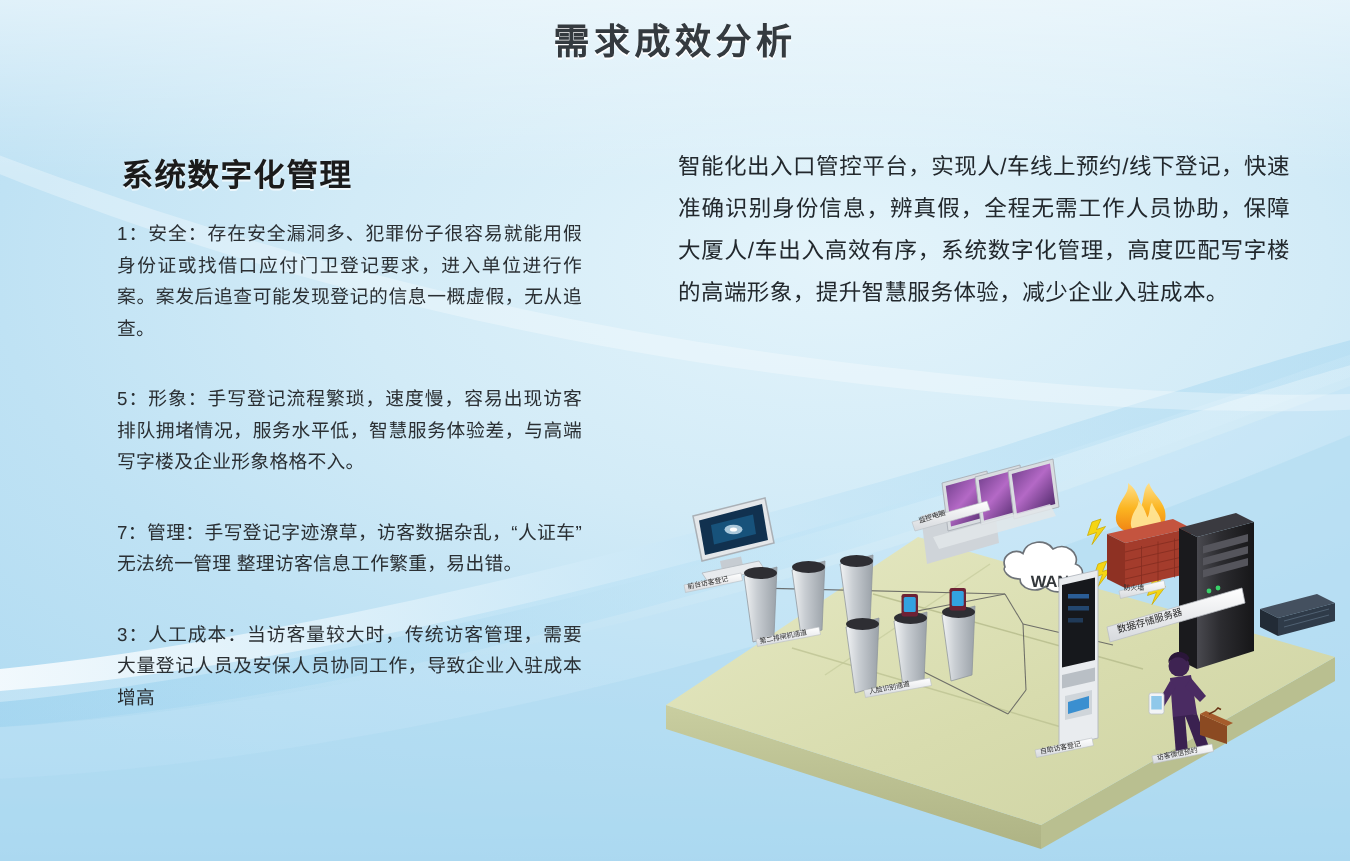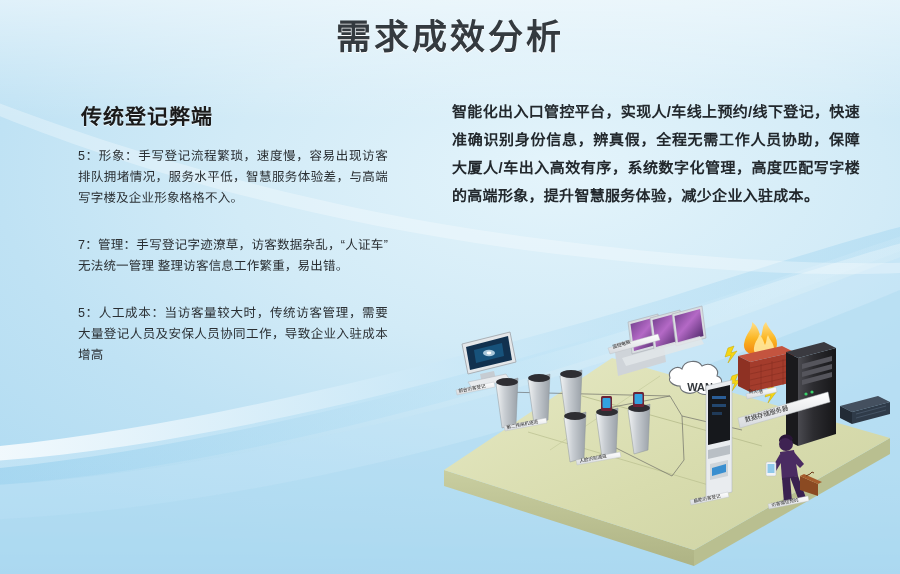--- a/index.html
+++ b/index.html
@@ -12,41 +12,41 @@
   #slide{
     position:relative;width:900px;height:574px;overflow:hidden;
     background:
       radial-gradient(ellipse 780px 420px at 62% 30%, #e4f4fb 0%, #d2ebf7 42%, #bfe2f4 72%, #b2dcf2 100%);
   }
   #swoosh-svg{position:absolute;left:0;top:0;width:900px;height:574px;}
 
   
   #page-title{
     position:absolute;left:0;top:8px;width:900px;text-align:center;
-    font-size:35px;font-weight:bold;color:#343a3f;letter-spacing:3px;
+    font-size:24px;font-weight:bold;color:#343a3f;letter-spacing:3px;
     text-shadow:0 1px 0 #ffffff;
   }
 
   
   #left-col{position:absolute;left:78px;top:100px;width:310px;}
   #left-heading{
     font-size:21px;font-weight:bold;color:#1b1b1b;letter-spacing:1px;
     margin:0 0 16px 3px;text-shadow:0 1px 0 rgba(255,255,255,.65);
   }
   .bullet{
     font-size:12.5px;line-height:21px;color:#2a2f33;
     margin:0 0 26px 0;text-align:justify;letter-spacing:.2px;
   }
   .bullet:last-child{margin-bottom:0;}
 
   
   #right-col{position:absolute;left:452px;top:98px;width:408px;}
   #right-para{
     font-size:15px;line-height:28px;color:#22282d;letter-spacing:.3px;
-    margin:0;text-align:justify;font-weight:bold;
+    margin:0;text-align:justify;
   }
 
   
   #diagram{position:absolute;left:432px;top:300px;width:468px;height:274px;}
   #diagram svg{display:block;}
   .dlabel{
     position:absolute;font-size:4.6px;color:#2b2b2b;white-space:nowrap;
     font-family:"Liberation Sans","DejaVu Sans",sans-serif;
   }
 </style>
@@ -90,24 +90,25 @@
     <path d="M -20 520 C 200 512 470 452 720 360 C 820 324 880 298 920 282
              L 920 594 L -20 594 Z" fill="#a9d8f0" opacity=".38"></path>
 
     <path d="M -20 96 C 120 150 300 206 520 236 C 700 260 830 266 920 262
              L 920 272 C 830 278 690 272 510 248 C 290 218 110 162 -20 108 Z" fill="#ffffff" opacity=".30"></path>
   </svg>
 
   <div id="page-title">需求成效分析</div>
 
   <div id="left-col">
-    <h2 id="left-heading">传统登记弊端</h2>
+    <h2 id="left-heading">系统数字化管理</h2>
+    <p class="bullet">1：安全：存在安全漏洞多、犯罪份子很容易就能用假身份证或找借口应付门卫登记要求，进入单位进行作案。案发后追查可能发现登记的信息一概虚假，无从追查。</p>
     <p class="bullet">5：形象：手写登记流程繁琐，速度慢，容易出现访客排队拥堵情况，服务水平低，智慧服务体验差，与高端写字楼及企业形象格格不入。</p>
     <p class="bullet">7：管理：手写登记字迹潦草，访客数据杂乱，“人证车”无法统一管理 整理访客信息工作繁重，易出错。</p>
-    <p class="bullet">5：人工成本：当访客量较大时，传统访客管理，需要大量登记人员及安保人员协同工作，导致企业入驻成本增高</p>
+    <p class="bullet">3：人工成本：当访客量较大时，传统访客管理，需要大量登记人员及安保人员协同工作，导致企业入驻成本增高</p>
   </div>
 
   <div id="right-col">
     <p id="right-para">智能化出入口管控平台，实现人/车线上预约/线下登记，快速准确识别身份信息，辨真假，全程无需工作人员协助，保障大厦人/车出入高效有序，系统数字化管理，高度匹配写字楼的高端形象，提升智慧服务体验，减少企业入驻成本。</p>
   </div>
 
   <div id="diagram">
     <svg width="468" height="274" viewBox="0 0 468 274">
       <defs>
         <linearGradient id="gGroundTop" x1="0" y1="0" x2="1" y2="1">

